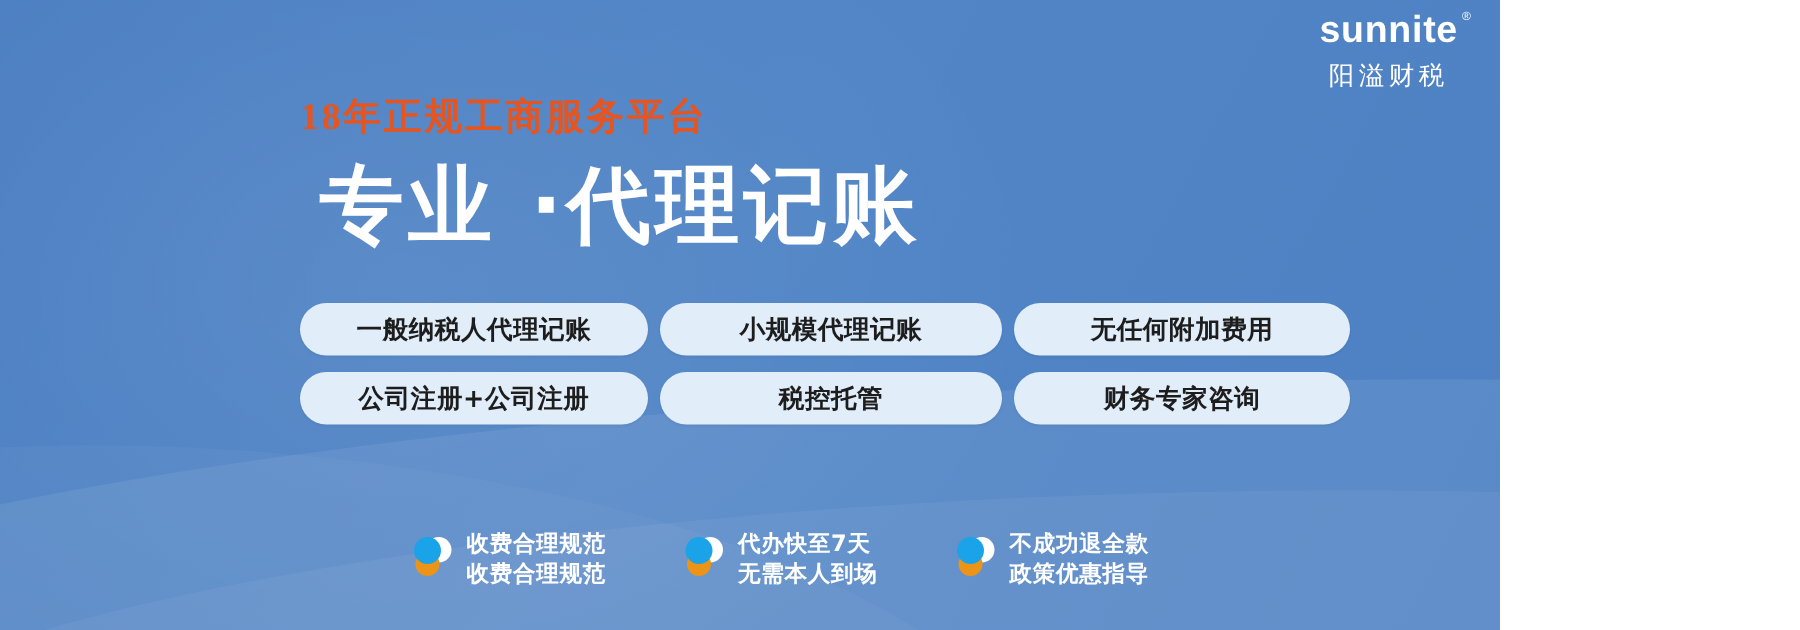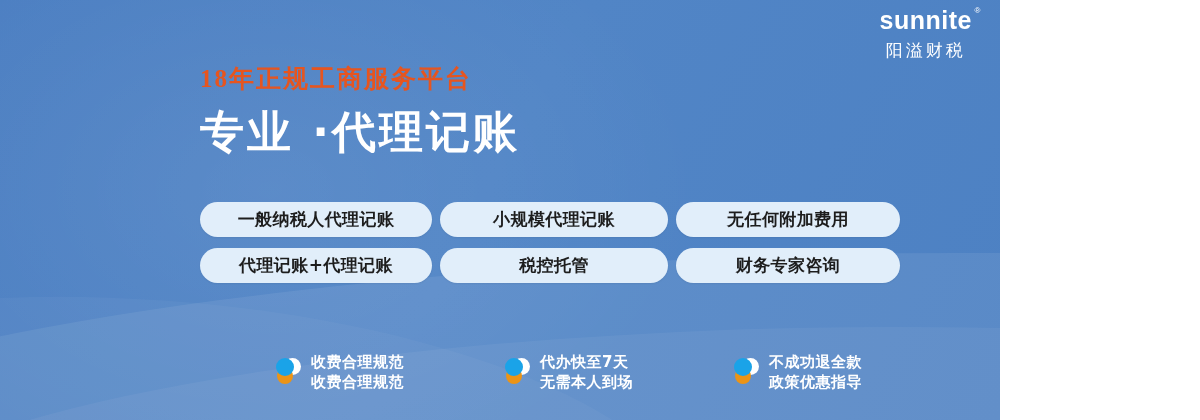--- a/index.html
+++ b/index.html
@@ -83,25 +83,26 @@
     color:#e6551f;
     font-size:25px;
     font-weight:bold;
     letter-spacing:2px;
     line-height:1;
     font-family:Liberation Serif, serif;
   }
   .headline {
     margin-top:16px;
     color:#ffffff;
-    font-size:44px;
+    font-size:56px;
     font-weight:bold;
     letter-spacing:3px;
     line-height:1.12;
     font-family:"DejaVu Sans","Liberation Sans",sans-serif;
+    margin-left:13px;
   }
 
   
   #pill-grid {
     position:absolute;
     left:200px; top:202px;
     display:grid;
     grid-template-columns:232px 228px 224px;
     grid-auto-rows:35px;
     column-gap:8px;
@@ -120,21 +121,21 @@
     box-shadow:0 1px 2px rgba(0,0,0,0.06);
     font-family:"DejaVu Sans","Liberation Sans",sans-serif;
     text-align:right;
   }
 
   
   #features {
     position:absolute;
     left:275px; top:352px;
     display:flex;
-    gap:100px;
+    gap:52px;
   }
   .feature { display:flex; align-items:center; gap:10px; }
   .feat-icon {
     position:relative;
     width:26px; height:30px;
     flex:0 0 26px;
   }
   .feat-icon .moon {
     position:absolute;
     left:9px; top:1px;
@@ -185,21 +186,21 @@
 
   <div id="hero">
     <div class="eyebrow">18年正规工商服务平台</div>
     <div class="headline">专业 ·代理记账</div>
   </div>
 
   <div id="pill-grid">
     <div class="pill">一般纳税人代理记账</div>
     <div class="pill">小规模代理记账</div>
     <div class="pill">无任何附加费用</div>
-    <div class="pill">代理记账+代理记账</div>
+    <div class="pill">公司注册+公司注册</div>
     <div class="pill">税控托管</div>
     <div class="pill">财务专家咨询</div>
   </div>
 
   <div id="features">
 
     <div class="feature">
       <div class="feat-icon">
         <div class="moon"></div>
         <div class="drop"></div>

